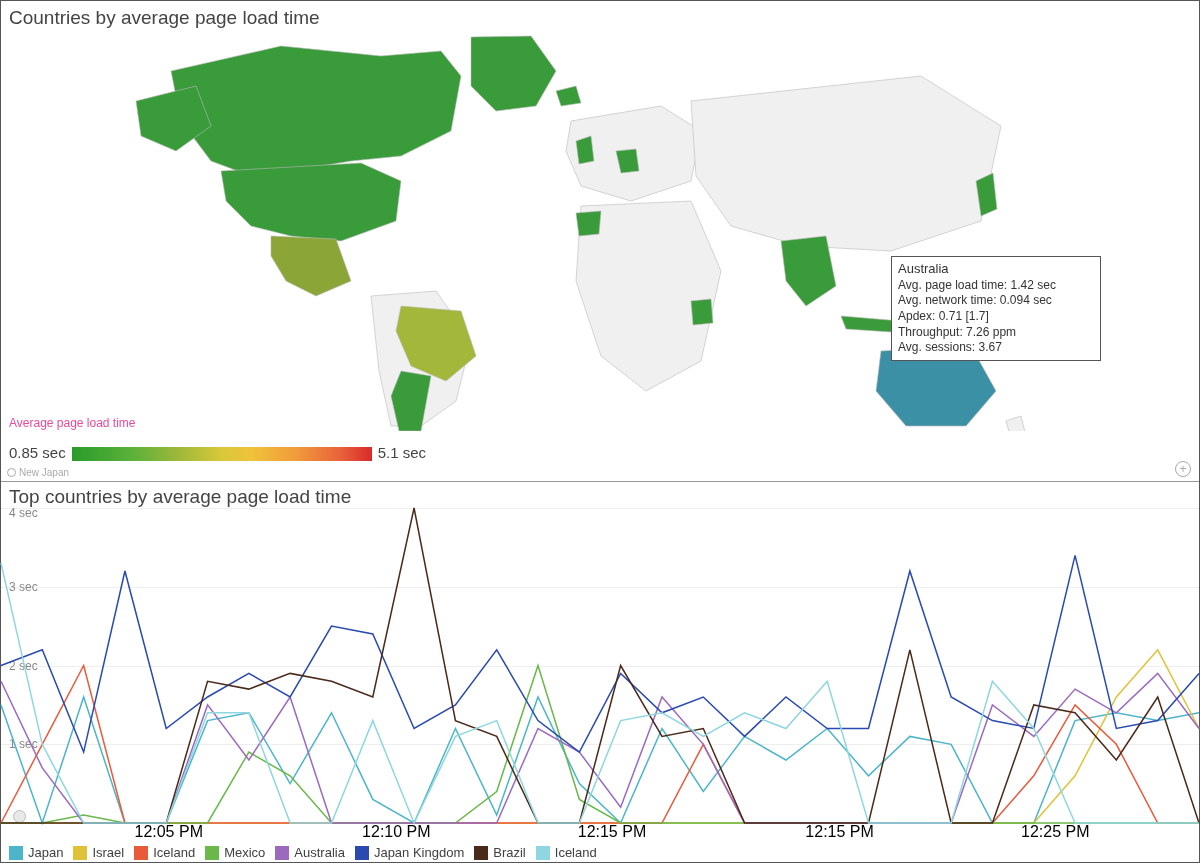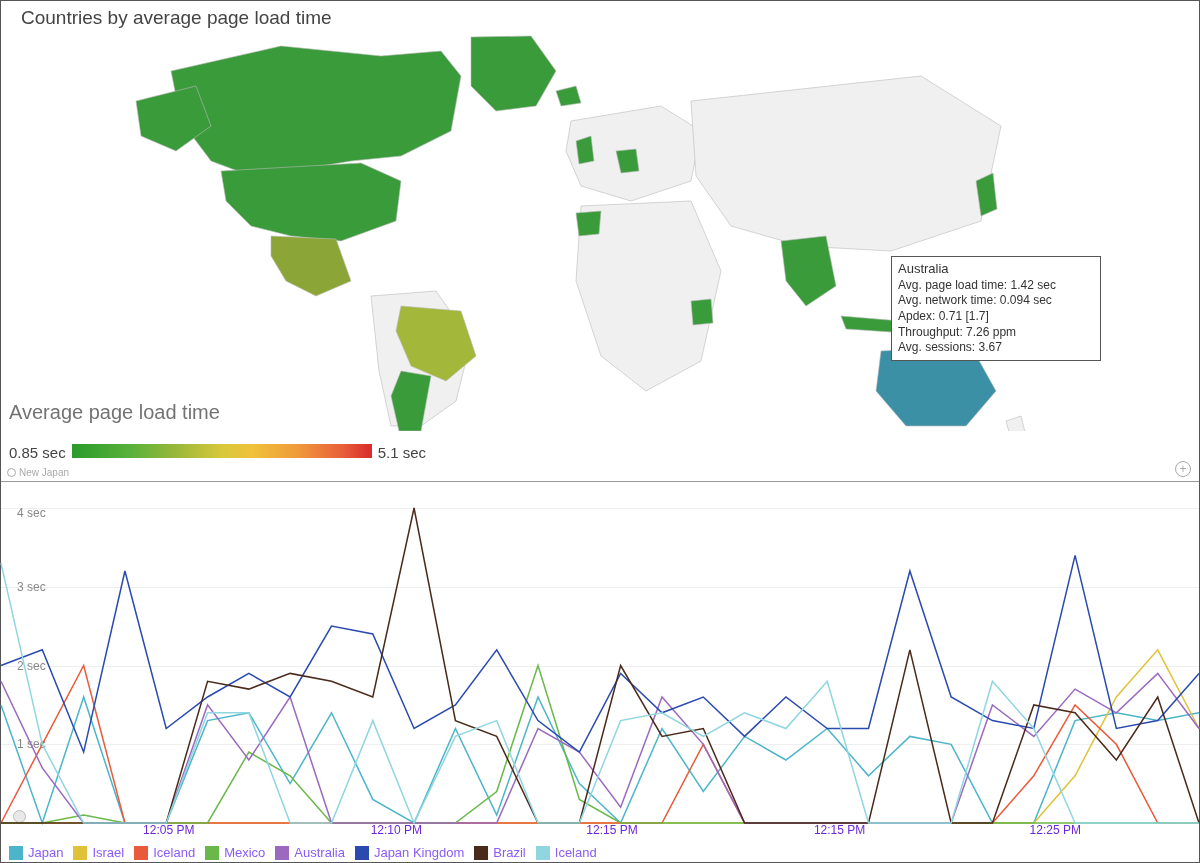--- a/index.html
+++ b/index.html
@@ -1,46 +1,46 @@
 <!DOCTYPE html>
 <html><head>
 <meta charset="utf-8">
 <style>
 * { margin: 0; padding: 0; box-sizing: border-box; }
 body { font-family: "Helvetica Neue", Arial, sans-serif; background: #fff; color: #333; }
 .panel { border: 1px solid #555; width: 1200px; height: 863px; position: relative; background: #fff; }
 .map-section { position: relative; height: 481px; border-bottom: 1px solid #999; }
-.map-title { font-size: 19px; color: #444; font-weight: 400; padding: 6px 20px; }
+.map-title { font-size: 19px; color: #444; font-weight: 400; padding: 6px 8px; }
 .world-map { position: absolute; top: 30px; left: 100px; width: 1000px; height: 400px; }
 .world-map svg { width: 100%; height: 100%; }
 .country { fill: #f0f0f0; stroke: #bbb; stroke-width: 0.6; }
 .country.green { fill: #3a9b3a; }
 .country.olive { fill: #8ba636; }
 .country.yellowgreen { fill: #a3b83a; }
 .country.teal { fill: #3b90a6; }
 .legend-block { position: absolute; bottom: 20px; left: 8px; }
-.legend-label { font-size: 20px; color: #737373; }
-.legend-scale { display: flex; align-items: flex-start; margin-top: 20px; }
+.legend-label { font-size: 12px; color: #ec4899; }
+.legend-scale { display: flex; align-items: flex-end; margin-top: 14px; }
 .legend-min, .legend-max { font-size: 15px; color: #444; }
 .legend-gradient { width: 300px; height: 14px; margin: 0 6px; background: linear-gradient(to right, #2a9b2a 0%, #5ab13a 20%, #9bb83a 35%, #d8c83a 50%, #f0c23a 60%, #f09a3a 75%, #e8603a 90%, #d82a2a 100%); }
 .brand { position: absolute; bottom: 3px; left: 6px; font-size: 10px; color: #aaa; display: flex; align-items: center; gap: 3px; }
 .brand-dot { width: 9px; height: 9px; border: 1px solid #aaa; border-radius: 50%; }
 .expand-icon { position: absolute; bottom: 4px; right: 8px; width: 16px; height: 16px; border: 1px solid #aaa; border-radius: 50%; color: #aaa; font-size: 12px; display: flex; align-items: center; justify-content: center; cursor: pointer; }
 .tooltip { position: absolute; top: 255px; right: 98px; width: 210px; border: 1px solid #555; background: #fff; padding: 4px 6px; font-size: 12px; line-height: 1.3; color: #333; }
 .tooltip .tt-title { font-size: 13px; }
 .chart-section { position: relative; height: 381px; }
 .chart-title { font-size: 19px; color: #444; font-weight: 400; padding: 4px 8px 0; }
 .chart-area { position: absolute; top: 26px; left: 0; right: 0; bottom: 40px; }
-.yaxis-label { position: absolute; left: 8px; font-size: 12px; color: #888; margin-left: 8px; }
+.yaxis-label { position: absolute; left: 8px; font-size: 12px; color: #888; }
 .zero-marker { position: absolute; left: 12px; bottom: 0; width: 13px; height: 13px; border: 1px solid #bbb; border-radius: 50%; background: #e8e8e8; }
 .gridline { position: absolute; left: 0; right: 0; border-top: 1px solid #eee; }
 .xaxis { position: absolute; bottom: 20px; left: 0; right: 0; height: 20px; }
-.xtick { position: absolute; font-size: 12px; color: #6d28d9; transform: translateX(-50%); }
+.xtick { position: absolute; font-size: 16px; color: #000000; transform: translateX(-50%); }
 .legend-row { position: absolute; bottom: 3px; left: 8px; display: flex; gap: 10px; }
-.legend-item { display: flex; align-items: center; font-size: 13px; color: #8b5cf6; cursor: pointer; }
+.legend-item { display: flex; align-items: center; font-size: 13px; color: #404040; cursor: pointer; }
 .legend-swatch { width: 14px; height: 14px; margin-right: 5px; }
 .line-chart { position: absolute; inset: 0; }
 .line-chart svg { width: 100%; height: 100%; overflow: visible; }
 .line-chart path { fill: none; stroke-width: 1.5; }
 </style>
 </head>
 <body>
 
 <div class="panel">
 
@@ -98,20 +98,21 @@
     </div>
 
     <div class="brand">
       <span class="brand-dot"></span>
       <span>New Japan</span>
     </div>
     <div class="expand-icon">+</div>
   </div>
 
   <div class="chart-section">
+    <div class="chart-title">Top countries by average page load time</div>
 
     <div class="chart-area">
       <div class="gridline" style="top:0%"></div>
       <div class="gridline" style="top:25%"></div>
       <div class="gridline" style="top:50%"></div>
       <div class="gridline" style="top:75%"></div>
       <div class="yaxis-label" style="top:-2px">4 sec</div>
       <div class="yaxis-label" style="top:calc(25% - 7px)">3 sec</div>
       <div class="yaxis-label" style="top:calc(50% - 7px)">2 sec</div>
       <div class="yaxis-label" style="top:calc(75% - 7px)">1 sec</div>

